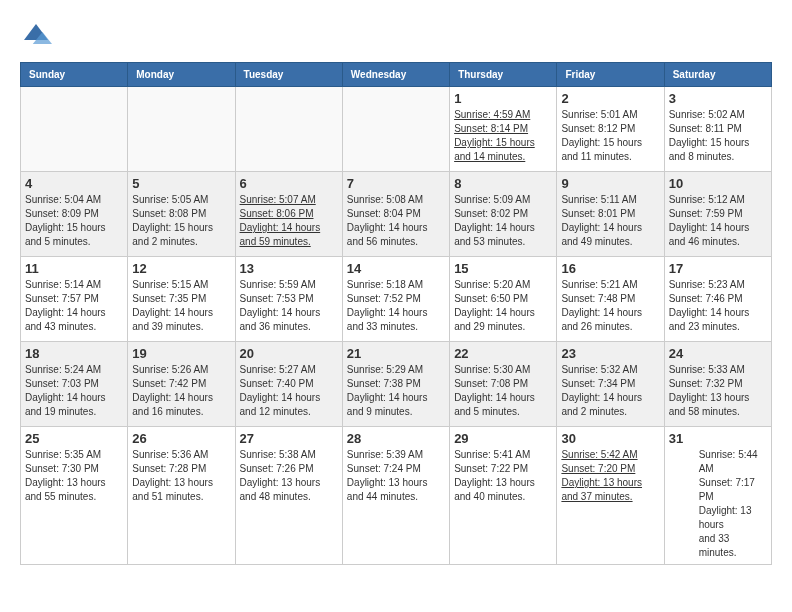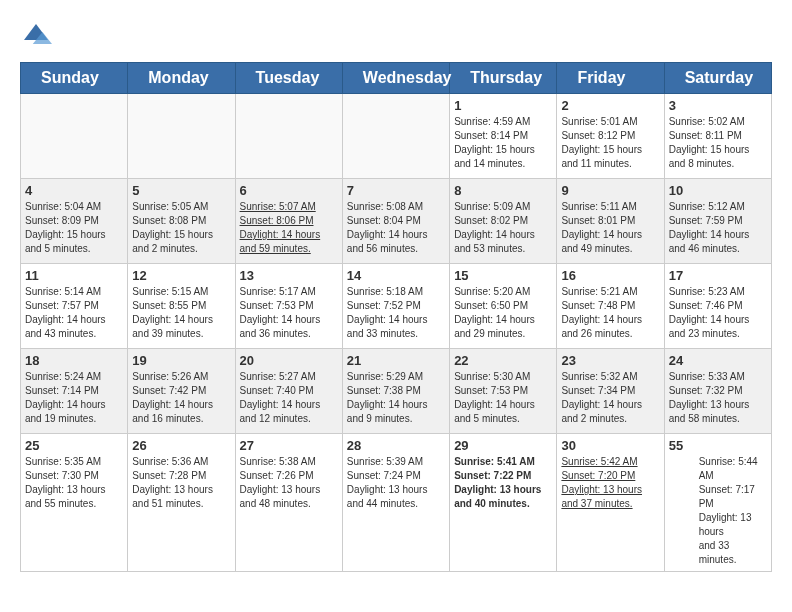--- a/index.html
+++ b/index.html
@@ -53,22 +53,22 @@
       color: #555;
     }
     table {
       width: 100%;
       border-collapse: collapse;
       table-layout: fixed;
     }
     th {
       background-color: #3a6ea8;
       color: #fff;
-      padding: 6px 20px;
-      font-size: 16px;
+      padding: 6px 8px;
+      font-size: 10px;
       text-align: left;
       border: 1px solid #2a5a8a;
     }
     td {
       border: 1px solid #ccc;
       vertical-align: top;
       padding: 4px;
       font-size: 10.5px;
       color: #333;
       height: 85px;
@@ -128,21 +128,21 @@
       </tr>
   </thead>
   <tbody id="calendar-body">
   <tr>
         <td class="empty"></td>
         <td class="empty"></td>
         <td class="empty"></td>
         <td class="empty"></td>
         <td>
           <span class="day-number">1</span>
-          <div class="day-info" style="white-space: pre-line;">Sunrise: 4:59 AM
+          <div class="day-info" style="white-space: pre-line; text-decoration: underline;">Sunrise: 4:59 AM
 Sunset: 8:14 PM
 Daylight: 15 hours
 and 14 minutes.</div>
         </td>
         <td>
           <span class="day-number">2</span>
           <div class="day-info" style="white-space: pre-line;">Sunrise: 5:01 AM
 Sunset: 8:12 PM
 Daylight: 15 hours
 and 11 minutes.</div>
@@ -210,27 +210,27 @@
         <td>
           <span class="day-number">11</span>
           <div class="day-info" style="white-space: pre-line;">Sunrise: 5:14 AM
 Sunset: 7:57 PM
 Daylight: 14 hours
 and 43 minutes.</div>
         </td>
         <td>
           <span class="day-number">12</span>
           <div class="day-info" style="white-space: pre-line;">Sunrise: 5:15 AM
-Sunset: 8:55 PM
+Sunset: 7:35 PM
 Daylight: 14 hours
 and 39 minutes.</div>
         </td>
         <td>
           <span class="day-number">13</span>
-          <div class="day-info" style="white-space: pre-line;">Sunrise: 5:17 AM
+          <div class="day-info" style="white-space: pre-line;">Sunrise: 5:59 AM
 Sunset: 7:53 PM
 Daylight: 14 hours
 and 36 minutes.</div>
         </td>
         <td>
           <span class="day-number">14</span>
           <div class="day-info" style="white-space: pre-line;">Sunrise: 5:18 AM
 Sunset: 7:52 PM
 Daylight: 14 hours
 and 33 minutes.</div>
@@ -254,21 +254,21 @@
           <div class="day-info" style="white-space: pre-line;">Sunrise: 5:23 AM
 Sunset: 7:46 PM
 Daylight: 14 hours
 and 23 minutes.</div>
         </td>
       </tr>
       <tr>
         <td>
           <span class="day-number">18</span>
           <div class="day-info" style="white-space: pre-line;">Sunrise: 5:24 AM
-Sunset: 7:14 PM
+Sunset: 7:03 PM
 Daylight: 14 hours
 and 19 minutes.</div>
         </td>
         <td>
           <span class="day-number">19</span>
           <div class="day-info" style="white-space: pre-line;">Sunrise: 5:26 AM
 Sunset: 7:42 PM
 Daylight: 14 hours
 and 16 minutes.</div>
         </td>
@@ -282,21 +282,21 @@
         <td>
           <span class="day-number">21</span>
           <div class="day-info" style="white-space: pre-line;">Sunrise: 5:29 AM
 Sunset: 7:38 PM
 Daylight: 14 hours
 and 9 minutes.</div>
         </td>
         <td>
           <span class="day-number">22</span>
           <div class="day-info" style="white-space: pre-line;">Sunrise: 5:30 AM
-Sunset: 7:53 PM
+Sunset: 7:08 PM
 Daylight: 14 hours
 and 5 minutes.</div>
         </td>
         <td>
           <span class="day-number">23</span>
           <div class="day-info" style="white-space: pre-line;">Sunrise: 5:32 AM
 Sunset: 7:34 PM
 Daylight: 14 hours
 and 2 minutes.</div>
         </td>
@@ -332,34 +332,34 @@
         </td>
         <td>
           <span class="day-number">28</span>
           <div class="day-info" style="white-space: pre-line;">Sunrise: 5:39 AM
 Sunset: 7:24 PM
 Daylight: 13 hours
 and 44 minutes.</div>
         </td>
         <td>
           <span class="day-number">29</span>
-          <div class="day-info" style="white-space: pre-line; font-weight: bold;">Sunrise: 5:41 AM
+          <div class="day-info" style="white-space: pre-line;">Sunrise: 5:41 AM
 Sunset: 7:22 PM
 Daylight: 13 hours
 and 40 minutes.</div>
         </td>
         <td>
           <span class="day-number">30</span>
           <div class="day-info" style="white-space: pre-line; text-decoration: underline;">Sunrise: 5:42 AM
 Sunset: 7:20 PM
 Daylight: 13 hours
 and 37 minutes.</div>
         </td>
         <td>
-          <span class="day-number">55</span>
+          <span class="day-number">31</span>
           <div class="day-info" style="white-space: pre-line; margin-left: 30px;">Sunrise: 5:44 AM
 Sunset: 7:17 PM
 Daylight: 13 hours
 and 33 minutes.</div>
         </td>
       </tr>
     </tbody>
 </table>
 
 </body></html>

